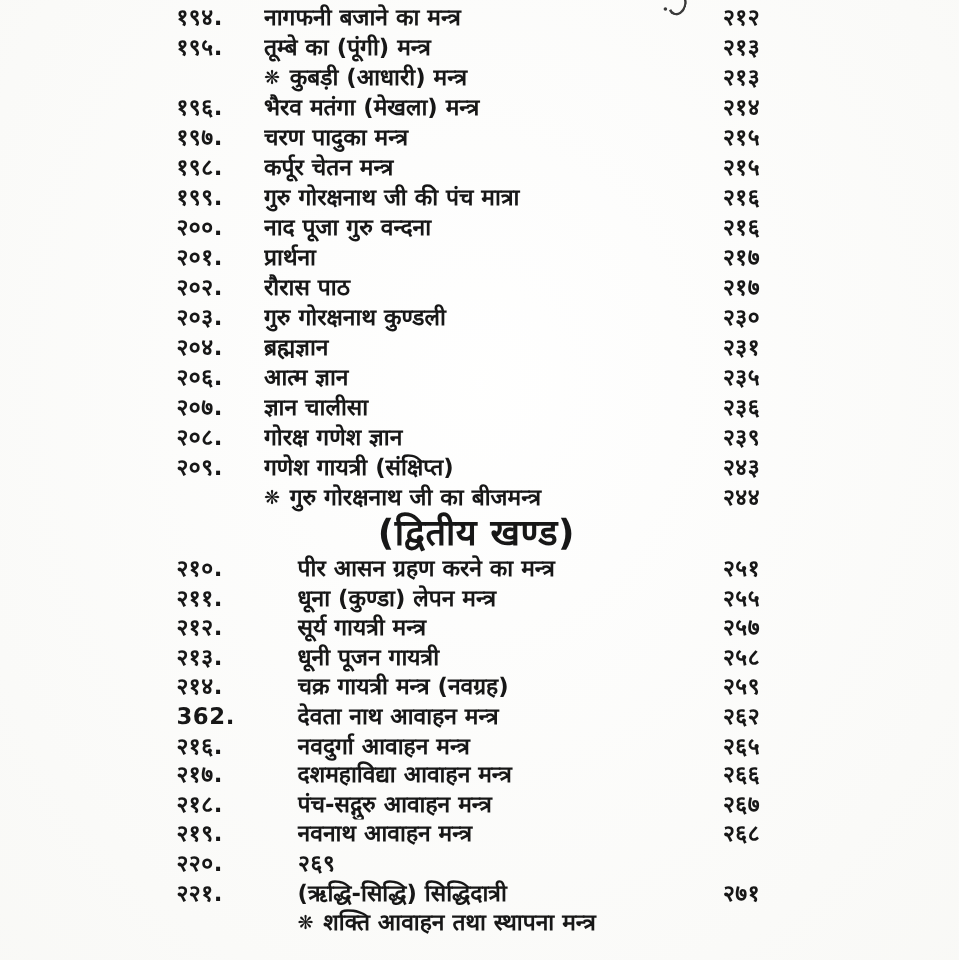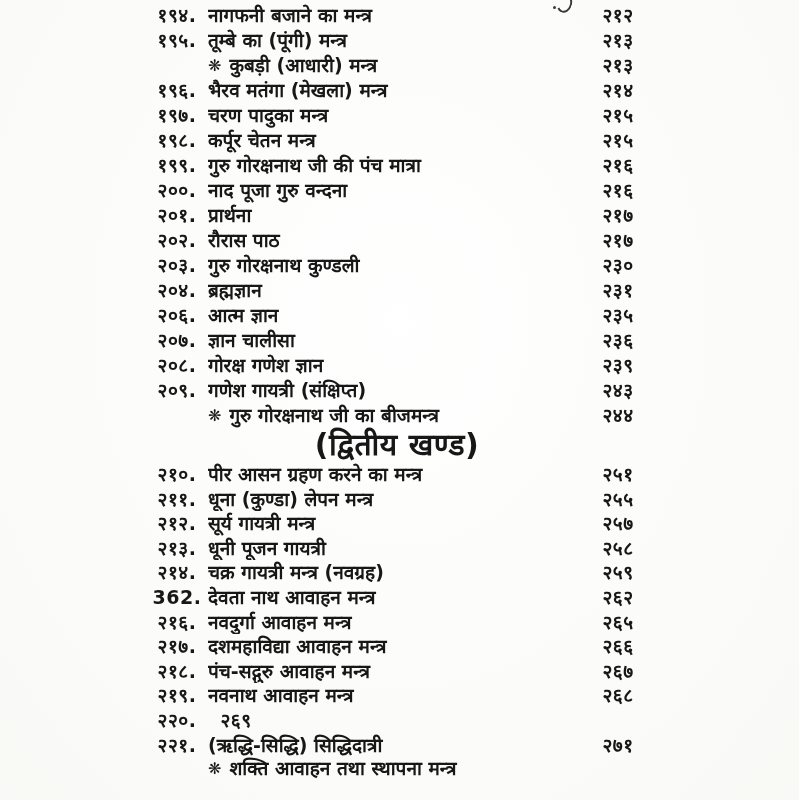--- a/index.html
+++ b/index.html
@@ -32,29 +32,30 @@
     align-items: center;
     height: 25px;
     font-size: 19px;
     line-height: 25px;
     font-weight: bold;
     white-space: nowrap;
   }
   .sec2 .row {
     height: 24.6px;
     line-height: 24.6px;
+    gap: 28px;
   }
   .num {
     width: 60px;
-    text-align: center;
+    text-align: left;
     letter-spacing: 0.5px;
   }
   .title {
     flex: 1;
-    margin-left: 1px;
+    margin-left: 13px;
     overflow: hidden;
   }
   .bullet {
     display: inline-block;
     margin-right: 8px;
     font-size: 16px;
     transform: translateY(-1px);
   }
   .pg {
     width: 58px;

